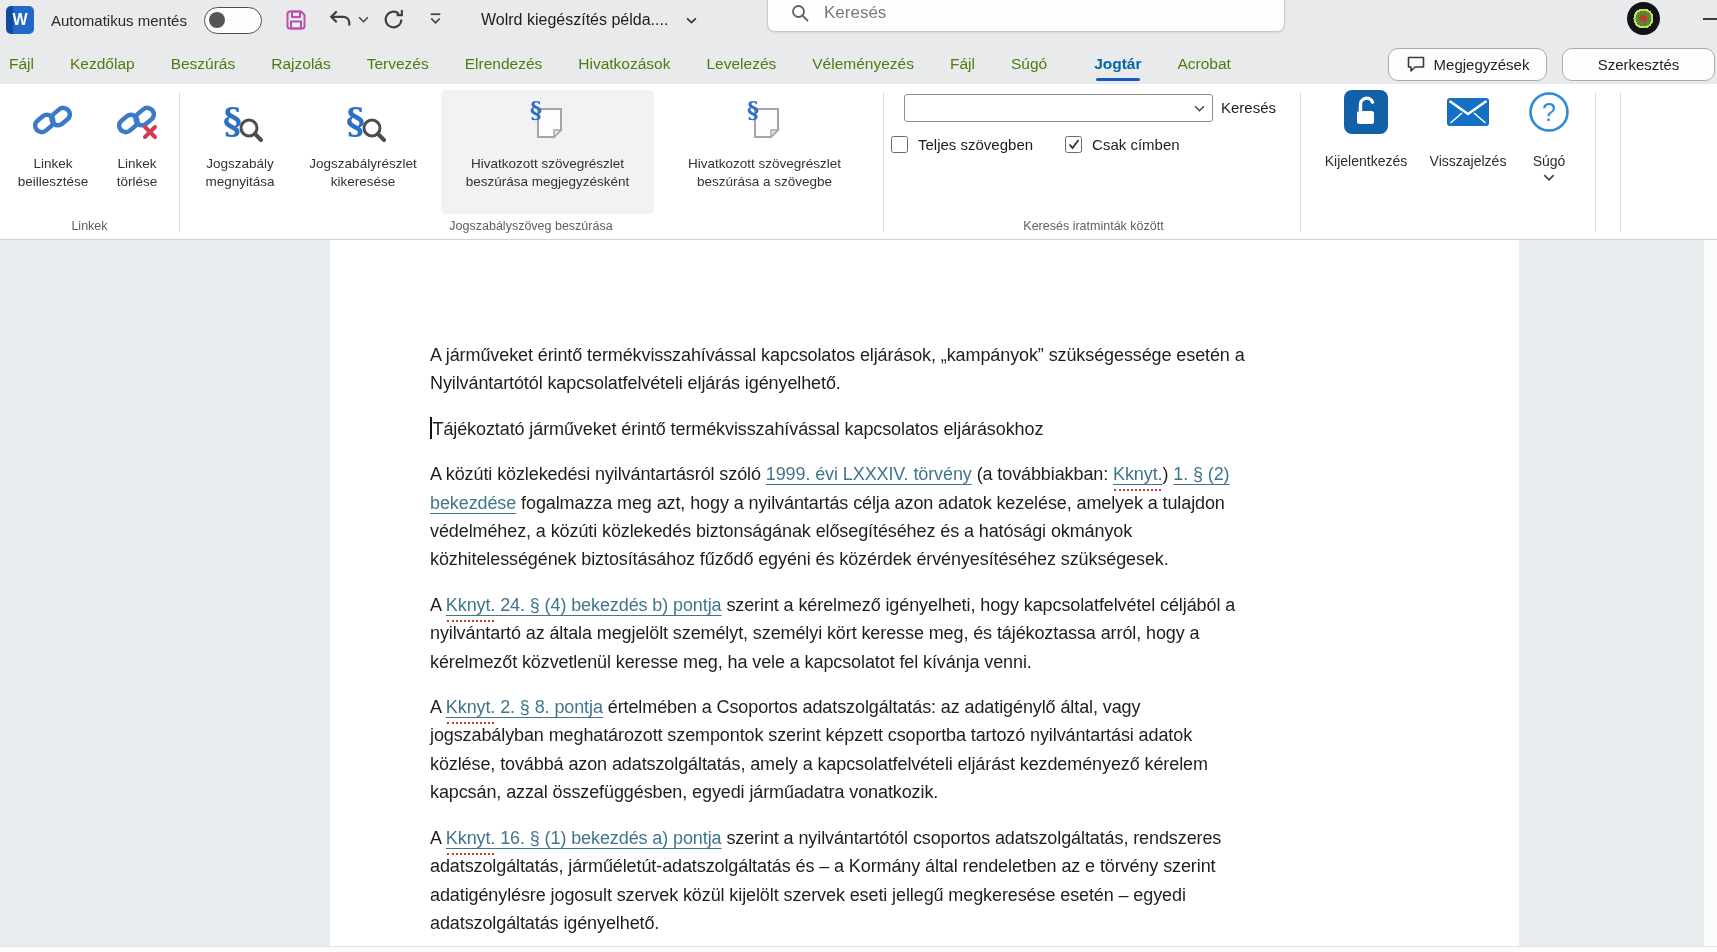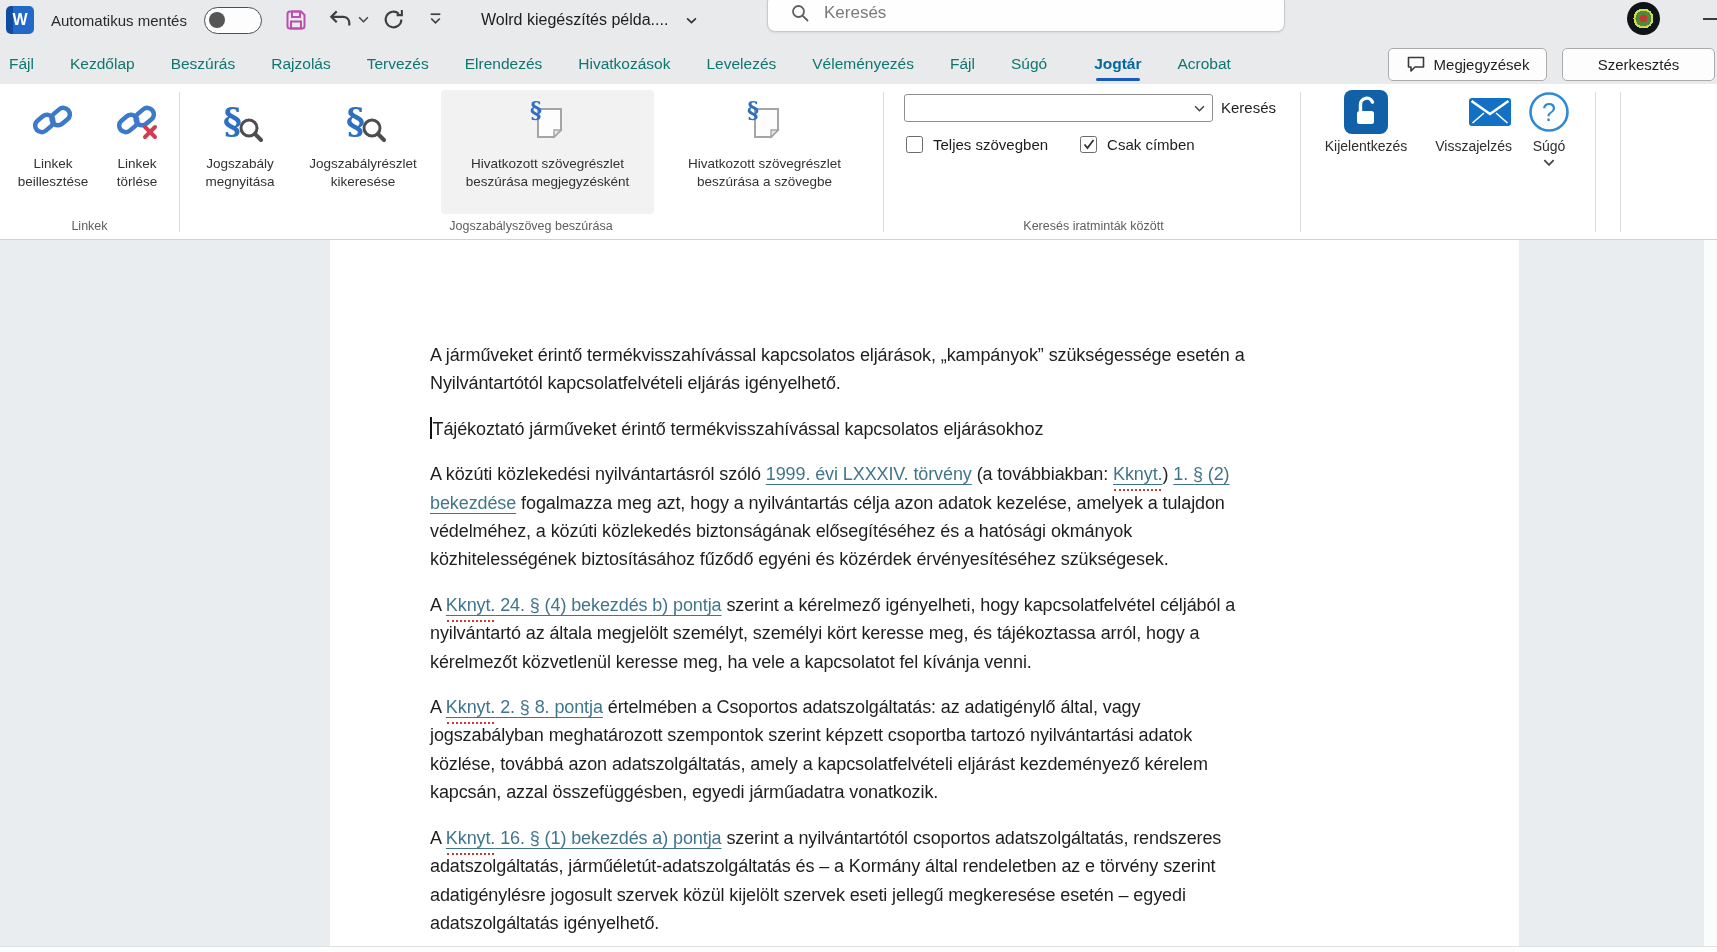--- a/index.html
+++ b/index.html
@@ -21,47 +21,47 @@
     border:1px solid #c9c9c9;border-radius:8px;box-sizing:border-box;display:flex;align-items:center;
     padding-left:22px;gap:14px;box-shadow:0 1px 2px rgba(0,0,0,.08);}
   .searchbox .ph{font-size:17px;color:#7a7a7a;}
   .avatar{position:absolute;left:1627px;top:2px;width:33px;height:33px;border-radius:50%;
     background:radial-gradient(circle at 50% 50%, #c23a2e 0 4px, #4d8a3d 4px 8px, #cfdc52 8px 10px, #101418 10px);}
   .min-dash{position:absolute;left:1703px;top:18px;width:14px;height:2px;background:#3c3c3c;}
 
   
   .menubar{position:absolute;left:0;top:44px;width:100%;height:40px;background:#e8eaec;}
   .tabs{position:absolute;left:9px;top:0;height:40px;display:flex;gap:36px;align-items:center;}
-  .tab{position:relative;font-size:15.5px;color:#0f766e;height:40px;display:flex;align-items:center;cursor:default;white-space:nowrap;}
+  .tab{position:relative;font-size:15.5px;color:#4d7c0f;height:40px;display:flex;align-items:center;cursor:default;white-space:nowrap;}
   .tab.active{font-weight:bold;color:#0369a1;margin-left:11px;}
   .tab.active::after{content:"";position:absolute;left:2px;right:2px;bottom:3px;height:3px;border-radius:2px;background:var(--accent);}
-  .menu-btn{position:absolute;top:4px;height:33px;background:#fdfdfd;border:1px solid #ababab;border-radius:5px;
+  .menu-btn{position:absolute;top:4px;height:33px;background:#fdfdfd;border:1px solid #ababab;border-radius:10px;
     box-sizing:border-box;display:flex;align-items:center;justify-content:center;gap:8px;font-size:15px;color:#1f1f1f;}
   .menu-btn.comments{left:1388px;width:159px;}
   .menu-btn.editing{left:1562px;width:153px;gap:47px;}
 
   
   .ribbon{position:absolute;left:0;top:84px;width:100%;height:156px;background:#fff;border-bottom:1px solid #d1d1d1;box-sizing:border-box;}
   .rsep{position:absolute;top:8px;height:140px;width:1px;background:#dcdcdc;}
   .rgroup{position:absolute;top:0;height:156px;}
   .rgroup-label{position:absolute;bottom:7px;left:0;right:0;text-align:center;font-size:12.5px;color:#5e5e5e;white-space:nowrap;margin-top:19px;}
   .rbtn{position:absolute;top:6px;display:flex;flex-direction:column;align-items:center;border-radius:4px;padding-top:6px;box-sizing:border-box;}
   .rbtn .icon{height:50px;display:flex;align-items:center;justify-content:center;}
   .rbtn .lbl{margin-top:9px;font-size:13.5px;line-height:18px;color:#323232;text-align:center;}
   .rbtn.hl{background:#f2f2f2;height:124px;}
   .combobox{position:absolute;left:17px;top:10px;width:309px;height:28px;background:#fff;border:1px solid #8f8f8f;
     border-radius:3px;box-sizing:border-box;}
   .combobox .chev{position:absolute;right:7px;top:10px;}
   .ribbon-search-lbl{position:absolute;left:334px;top:15px;font-size:15px;color:#1f1f1f;}
-  .cbrow{position:absolute;left:19px;top:52px;display:flex;align-items:center;gap:10px;}
+  .cbrow{position:absolute;left:4px;top:52px;display:flex;align-items:center;gap:10px;}
   .cbox{width:17px;height:17px;border:1.6px solid #6b6b6b;border-radius:2.5px;background:#fff;box-sizing:border-box;
     display:flex;align-items:center;justify-content:center;}
   .cblabel{font-size:15px;color:#1c1c1c;margin-right:22px;}
   .ricon-btn{position:absolute;top:6px;display:flex;flex-direction:column;align-items:center;}
-  .ricon-btn .lbl{margin-top:4px;font-size:14px;color:#2e2e2e;white-space:nowrap;}
+  .ricon-btn .lbl{margin-top:19px;font-size:14px;color:#2e2e2e;white-space:nowrap;}
 
   
   .docarea{position:absolute;left:0;top:240px;width:100%;height:712px;background:#e9edef;overflow:hidden;}
   .page{position:absolute;left:330px;top:0;width:1189px;height:712px;background:#ffffff;}
   .scrollstrip{position:absolute;right:0;top:0;width:13px;height:712px;background:#fbfcfc;}
   .doc-content{position:absolute;left:100px;top:101px;width:828px;font-size:18px;line-height:28.4px;
     letter-spacing:-0.1px;color:#1e1e1e;}
   .para{margin:0 0 17px 0;}
   .doclink{color:var(--link);text-decoration:underline;text-decoration-thickness:1px;text-underline-offset:3.5px;}
   .misspelled{position:relative;}
@@ -265,21 +265,21 @@
 
     <div class="rgroup" style="left:1300px;width:295px;">
       <div class="ricon-btn" style="left:17px;width:98px;">
         <svg width="44" height="44" viewBox="0 0 44 44">
           <rect width="44" height="44" rx="8" fill="#1160a8"></rect>
           <path d="M16.5 21 v-6.5 a6.2 6.2 0 0 1 12-2.3" fill="none" stroke="#fff" stroke-width="3.4" stroke-linecap="round"></path>
           <rect x="13" y="21" width="17" height="13" rx="2.5" fill="#fff"></rect>
         </svg>
         <div class="lbl">Kijelentkezés</div>
       </div>
-      <div class="ricon-btn" style="left:124px;width:88px;align-items:flex-end;">
+      <div class="ricon-btn" style="left:124px;width:88px;">
         <svg width="44" height="44" viewBox="0 0 44 44">
           <rect x="1" y="8" width="42" height="28" rx="3" fill="#1271c4"></rect>
           <path d="M3.5 11 L22 24 L40.5 11" fill="none" stroke="#fff" stroke-width="2.6"></path>
           <path d="M4.5 33 L16 23 M39.5 33 L28 23" stroke="#fff" stroke-width="1.6"></path>
         </svg>
         <div class="lbl">Visszajelzés</div>
       </div>
       <div class="ricon-btn" style="left:220px;width:58px;">
         <svg width="44" height="44" viewBox="0 0 44 44">
           <circle cx="22" cy="22" r="18.5" fill="none" stroke="#2e8ad6" stroke-width="2.6"></circle>

